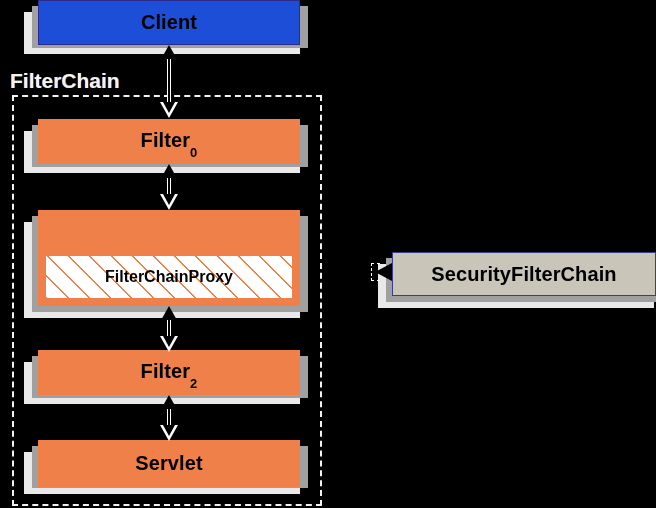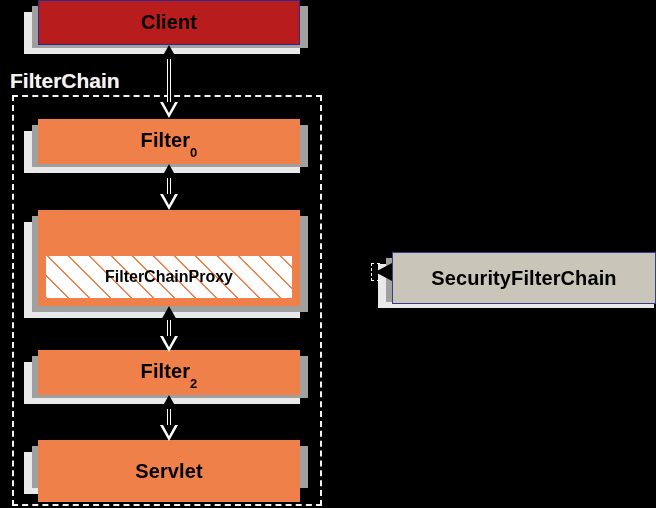--- a/index.html
+++ b/index.html
@@ -31,21 +31,21 @@
 
   
   .shadow-light, .shadow-mid {
     position: absolute;
     z-index: 1;
   }
   .shadow-light { background: #e9e9e9; }
   .shadow-mid   { background: #a0a0a0; }
 
   .node.client {
-    background: #b91c1c;
+    background: #1d4ed8;
     border: 1px solid #2b2b8f;
     font-size: 20px;
   }
   .node.orange {
     background: #f0804a;
     border: 1px solid #f0804a;
     font-size: 20px;
     text-align: center;
   }
   .node.gray {
@@ -221,21 +221,21 @@
     <div class="fcp">
       <span>FilterChainProxy</span>
     </div>
   </div>
 
   <div class="bracket-dash" style="left:371px; top:263px; width:9px; height:18px;"></div>
   <div class="head-left-solid" style="left:375px; top:263px;"></div>
 
   <div class="shadow-light" style="left:378px; top:264px; width:276px; height:44px;"></div>
   <div class="shadow-mid" style="left:386px; top:258px; width:272px; height:44px;"></div>
-  <div class="node gray" style="left:392px; top:252px; width:264px; height:52px;">
+  <div class="node gray" style="left:392px; top:252px; width:264px; height:44px;">
     <span>SecurityFilterChain</span>
   </div>
 
   <div class="arrow-wrap" style="left:156px; top:306px; width:26px; height:46px;">
     <div class="head-up-solid"></div>
     <div class="arrow-line" style="top:14px; height:18px;"></div>
     <div class="head-down-hollow"></div>
   </div>
 
   <div class="shadow-light" style="left:24px; top:362px; width:276px; height:42px;"></div>
@@ -245,17 +245,17 @@
   </div>
 
   <div class="arrow-wrap" style="left:156px; top:395px; width:26px; height:46px;">
     <div class="head-up-solid"></div>
     <div class="arrow-line" style="top:14px; height:18px;"></div>
     <div class="head-down-hollow"></div>
   </div>
 
   <div class="shadow-light" style="left:24px; top:452px; width:276px; height:42px;"></div>
   <div class="shadow-mid" style="left:32px; top:446px; width:276px; height:42px;"></div>
-  <div class="node orange" style="left:38px; top:440px; width:262px; height:62px;">
+  <div class="node orange" style="left:38px; top:440px; width:262px; height:47px;">
     <span>Servlet</span>
   </div>
 
 </div>
 
 </body></html>

